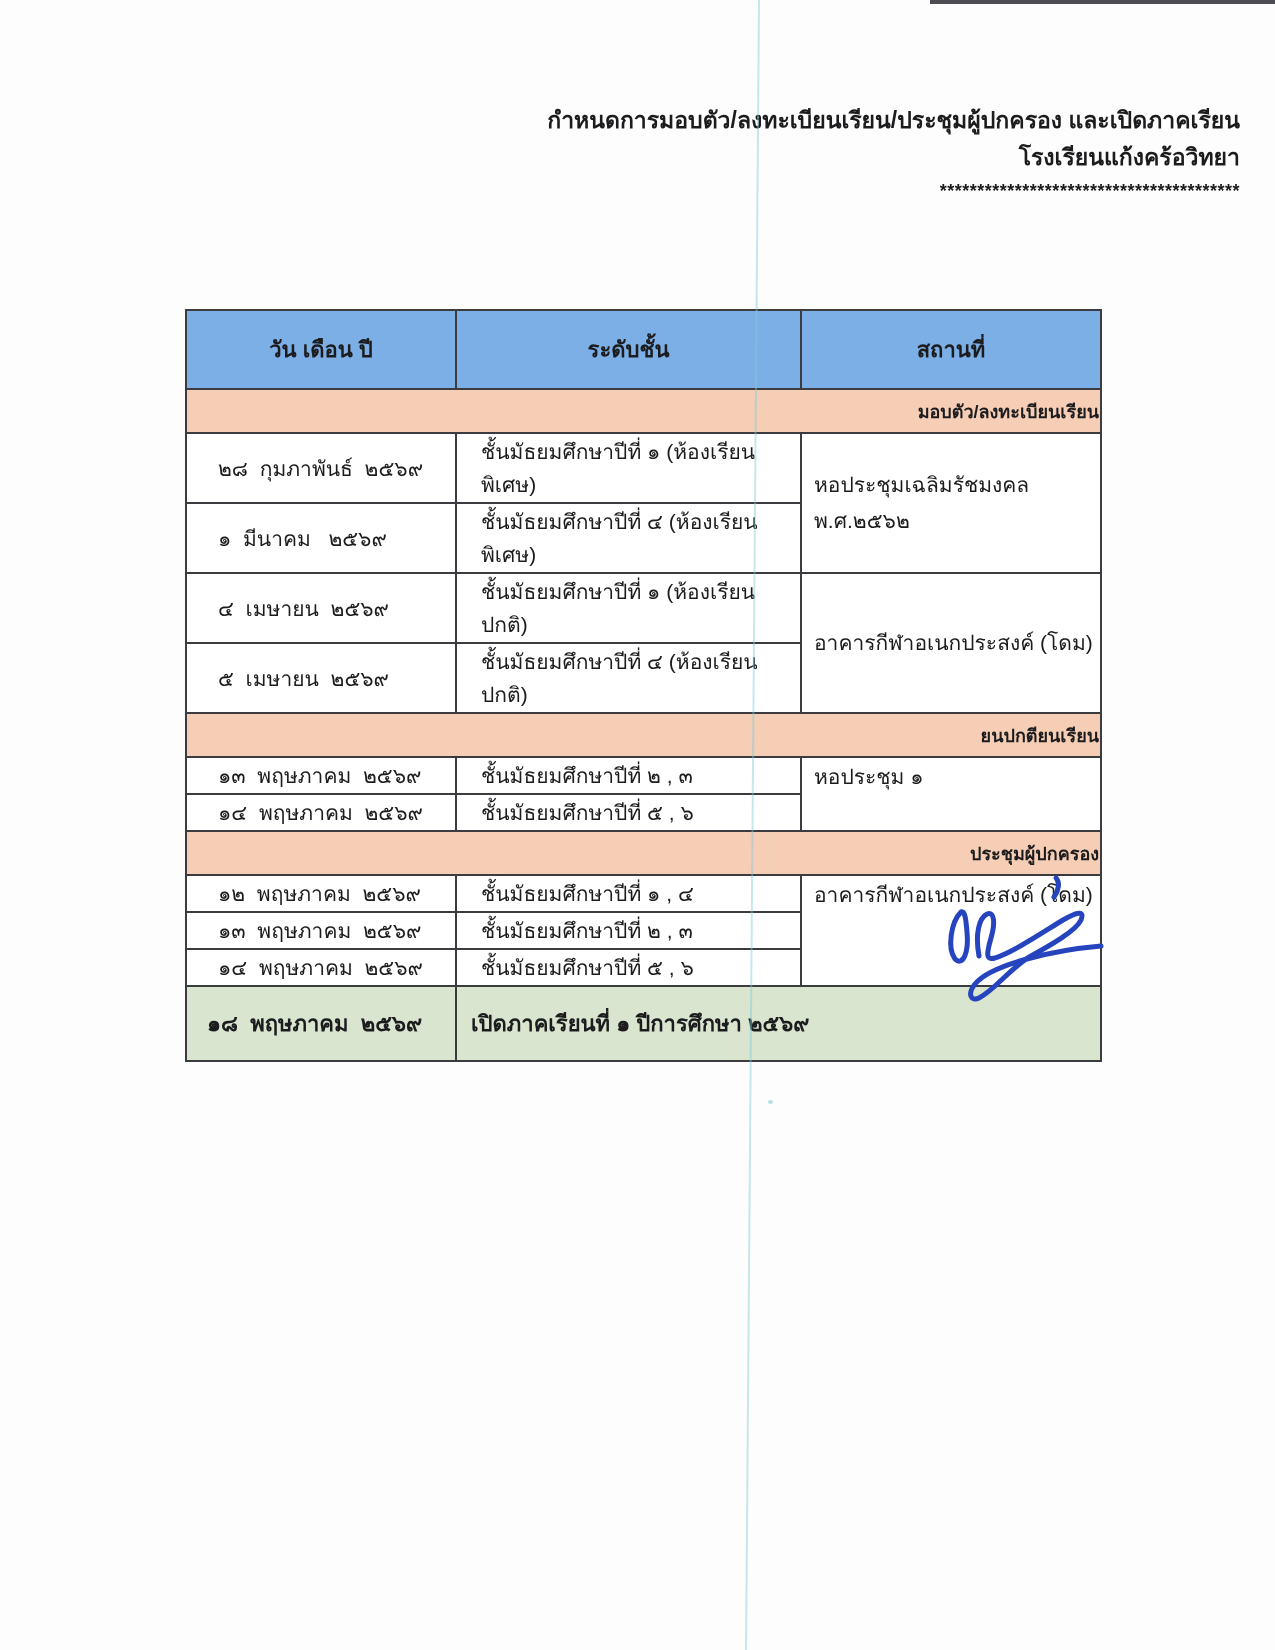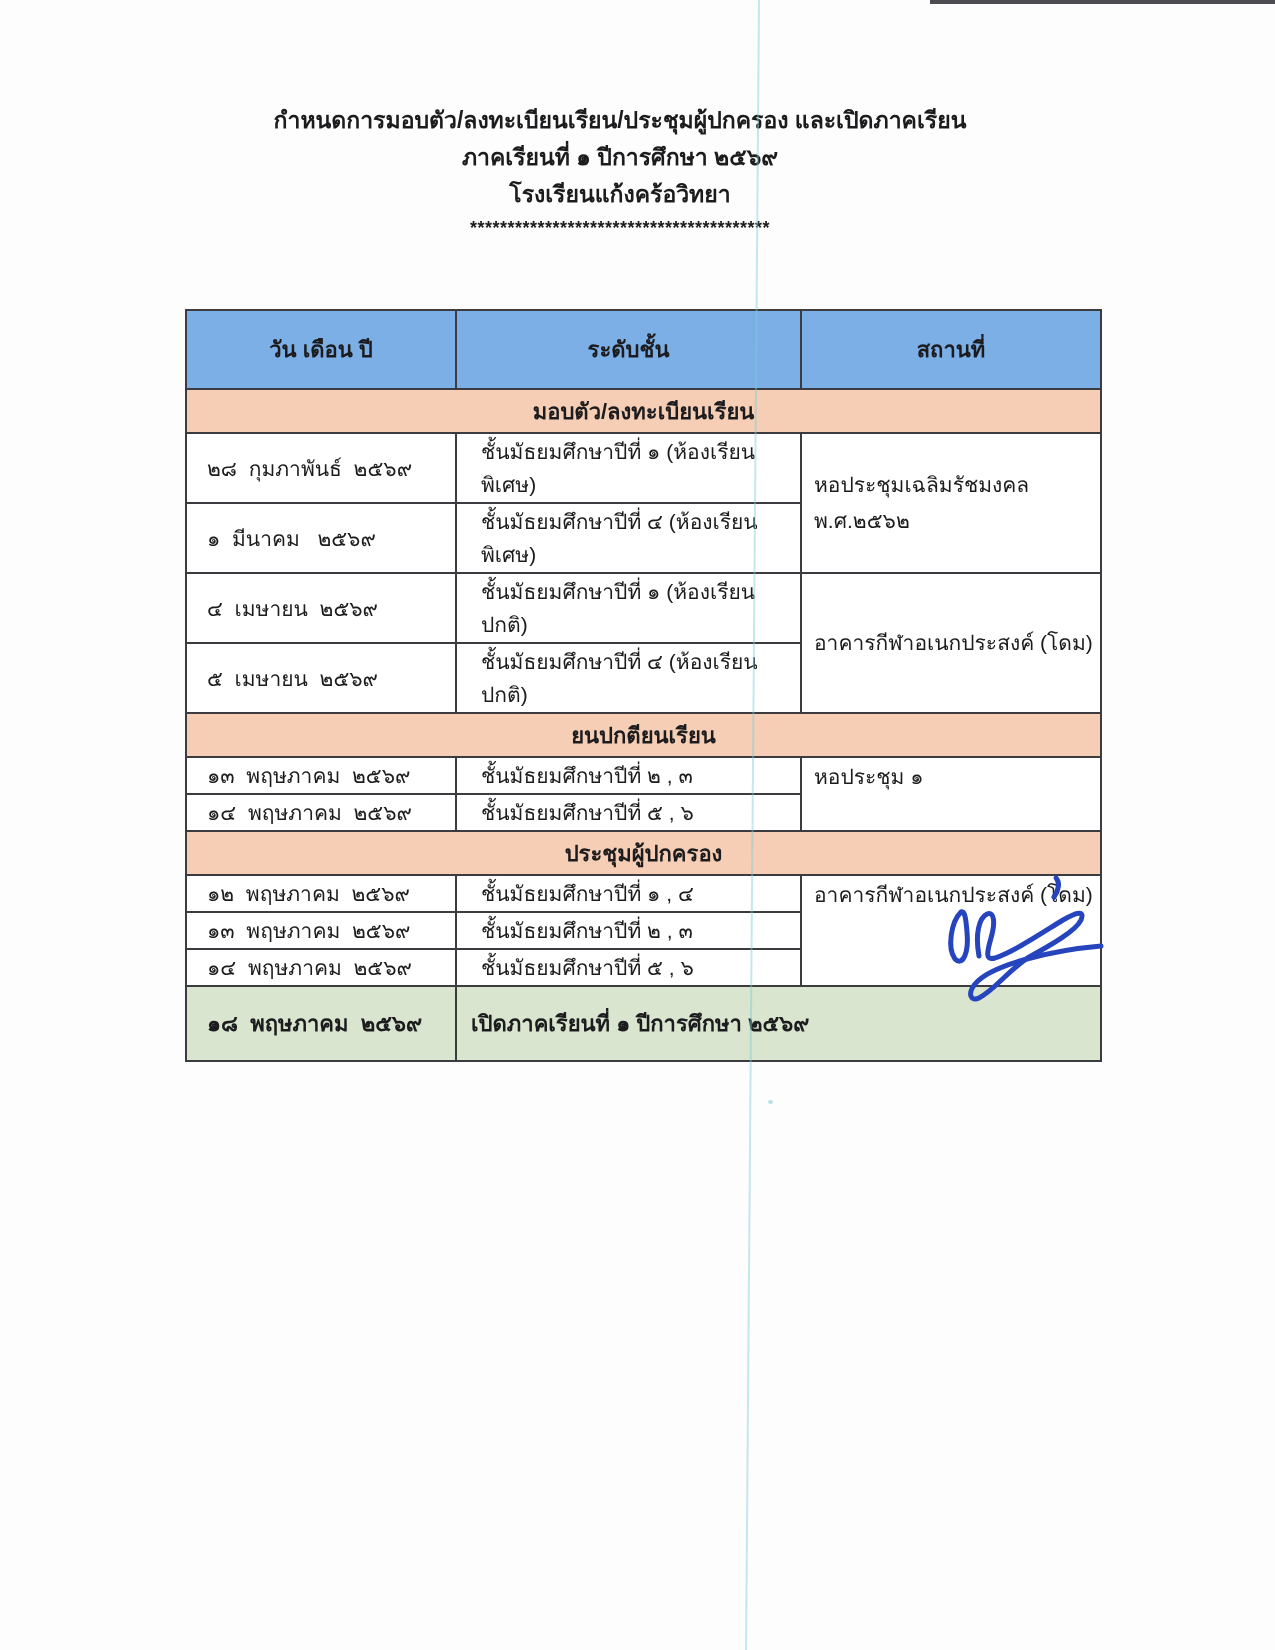--- a/index.html
+++ b/index.html
@@ -20,21 +20,21 @@
     background:rgba(125,205,218,0.45);z-index:5;
     transform:rotate(0.45deg);transform-origin:top left;
   }
   .scan-dot{
     position:absolute;left:768px;top:1100px;width:5px;height:4px;
     background:rgba(120,200,215,0.55);border-radius:50%;z-index:5;
   }
   
   .title-block{
     position:absolute;top:102px;left:0;width:1240px;
-    text-align:center;font-weight:bold;line-height:37px;
+    text-align:right;font-weight:bold;line-height:37px;
   }
   .title-1{font-size:23px;}
   .title-2{font-size:23px;}
   .title-3{font-size:23px;}
   .stars{font-size:18px;letter-spacing:0.5px;line-height:26px;margin-top:2px;font-weight:bold;}
   
   table.schedule{
     position:absolute;left:185px;top:285px;width:915px;
     border-collapse:collapse;table-layout:fixed;
     background:#fff;
@@ -44,27 +44,27 @@
     border:2px solid var(--table-border,#3c3c40);
     font-size:21px;overflow:hidden;
   }
   tr.head th{
     background:var(--header-blue,#7cafe6);
     font-weight:bold;font-size:22px;text-align:center;
     height:75px;
   }
   tr.section td{
     background:var(--section-salmon,#f6ceb5);
-    font-weight:bold;font-size:22px;text-align:center;
+    font-weight:bold;font-size:18px;text-align:right;
     height:40px;
   }
   tr.r-s1{height:36px;}
   tr.r-s2{height:37px;}
   tr.r-s3{height:35px;}
-  td.date{padding-left:20px;white-space:pre;}
+  td.date{padding-left:31px;white-space:pre;}
   td.grade{padding-left:24px;}
   td.loc{padding-left:12px;line-height:36px;}
   td.loc.top{vertical-align:top;padding-top:2px;line-height:34px;}
   tr.opening td{
     background:var(--opening-green,#d9e5ce);
     font-weight:bold;font-size:22px;height:71px;
   }
   tr.opening td.date{padding-left:20px;}
   tr.opening td.label{padding-left:14px;}
   
@@ -80,21 +80,20 @@
 <body>
 
 <div class="page">
 
   <div class="scan-top-edge"></div>
   <div class="scan-vline"></div>
   <div class="scan-dot"></div>
 
   <header class="title-block">
     <div class="title-1">กำหนดการมอบตัว/ลงทะเบียนเรียน/ประชุมผู้ปกครอง และเปิดภาคเรียน</div>
-    <div class="title-2">ภาคเรียนที่ ๑  ปีการศึกษา ๒๕๖๙</div>
     <div class="title-3">โรงเรียนแก้งคร้อวิทยา</div>
     <div class="stars">****************************************</div>
   </header>
 
   <table class="schedule">
     <colgroup>
       <col style="width:270px">
       <col style="width:345px">
       <col style="width:300px">
     </colgroup>

